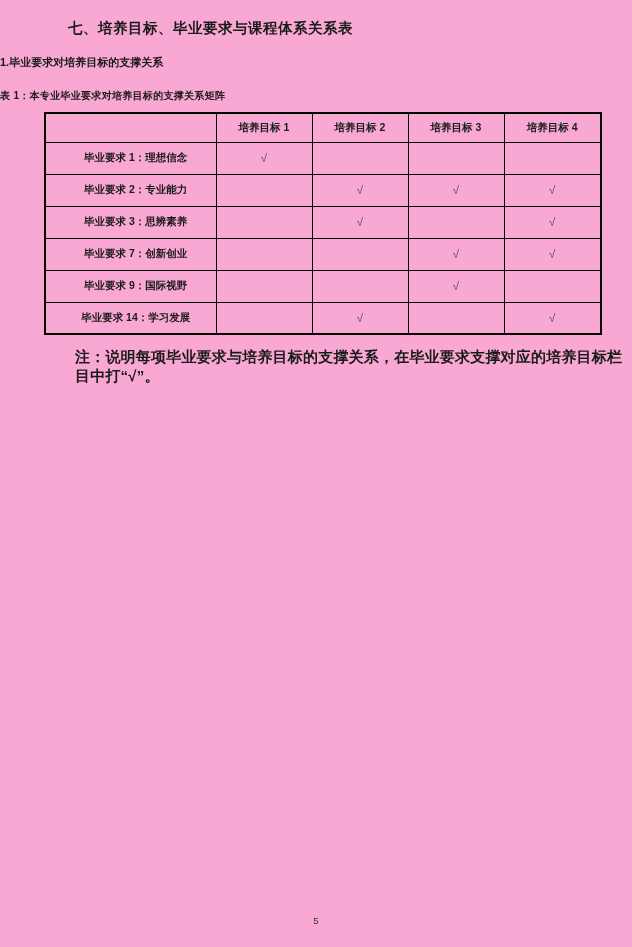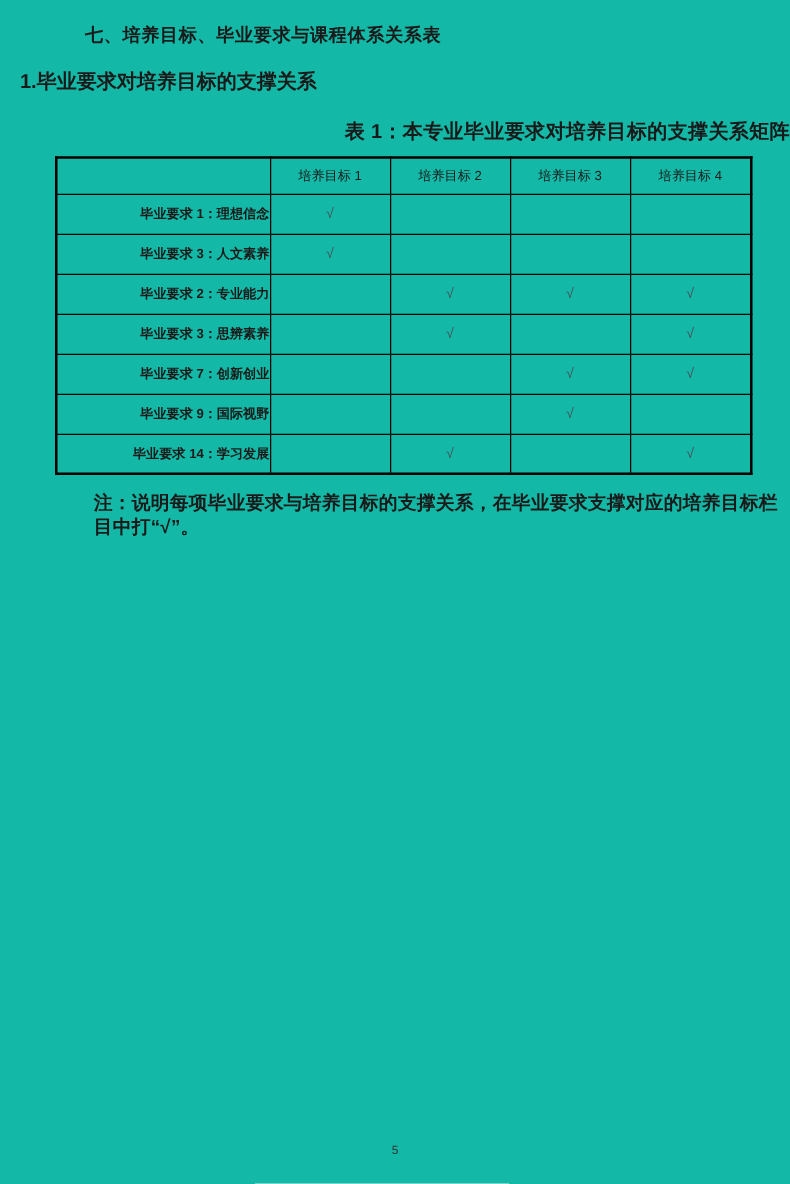--- a/index.html
+++ b/index.html
@@ -1,66 +1,65 @@
 <!DOCTYPE html>
 <html><head>
 <meta charset="utf-8">
 <style>
   * { margin: 0; padding: 0; box-sizing: border-box; }
   html, body { background: #ffffff; }
   .page {
     width: 632px;
     height: 947px;
-    background: #14b8a6;
+    background: #f9a8d4;
     position: relative;
     color: #1a1a1a;
     font-family: "Liberation Sans", "DejaVu Sans", sans-serif;
     overflow: hidden;
   }
   .doc-title {
     padding-top: 19px;
     margin-left: 68px;
     font-size: 14.5px;
     font-weight: 700;
     letter-spacing: 0.5px;
   }
   .section-heading {
     margin-top: 17px;
-    margin-left: 16px;
-    font-size: 16px;
+    font-size: 11px;
     font-weight: 700;
   }
   .table-caption {
     margin-top: 19px;
-    text-align: right;
-    font-size: 16px;
+    text-align: left;
+    font-size: 10px;
     font-weight: 700;
     letter-spacing: 0.3px;
   }
   table.matrix {
     border-collapse: collapse;
     table-layout: fixed;
     width: 556px;
     margin: 9px 0 0 44px;
     border: 2px solid #000000;
   }
   table.matrix th, table.matrix td {
     border: 1px solid #000000;
     vertical-align: middle;
   }
   table.matrix thead tr { height: 29px; }
   table.matrix tbody tr { height: 32px; }
   .col-header {
     font-size: 10.5px;
-    font-weight: 400;
+    font-weight: 700;
   }
   .row-label {
     font-size: 10.5px;
     font-weight: 700;
-    text-align: right;
+    text-align: center;
     padding-left: 10px;
   }
   .mark-cell {
     text-align: center;
     font-size: 11.5px;
     font-weight: 400;
     color: #49525e;
   }
   .note {
     margin-top: 13px;
@@ -109,27 +108,20 @@
       </thead>
       <tbody>
         <tr>
           <td class="row-label">毕业要求 1：理想信念</td>
           <td class="mark-cell">√</td>
           <td class="mark-cell"></td>
           <td class="mark-cell"></td>
           <td class="mark-cell"></td>
         </tr>
         <tr>
-          <td class="row-label">毕业要求 3：人文素养</td>
-          <td class="mark-cell">√</td>
-          <td class="mark-cell"></td>
-          <td class="mark-cell"></td>
-          <td class="mark-cell"></td>
-        </tr>
-        <tr>
           <td class="row-label">毕业要求 2：专业能力</td>
           <td class="mark-cell"></td>
           <td class="mark-cell">√</td>
           <td class="mark-cell">√</td>
           <td class="mark-cell">√</td>
         </tr>
         <tr>
           <td class="row-label">毕业要求 3：思辨素养</td>
           <td class="mark-cell"></td>
           <td class="mark-cell">√</td>

